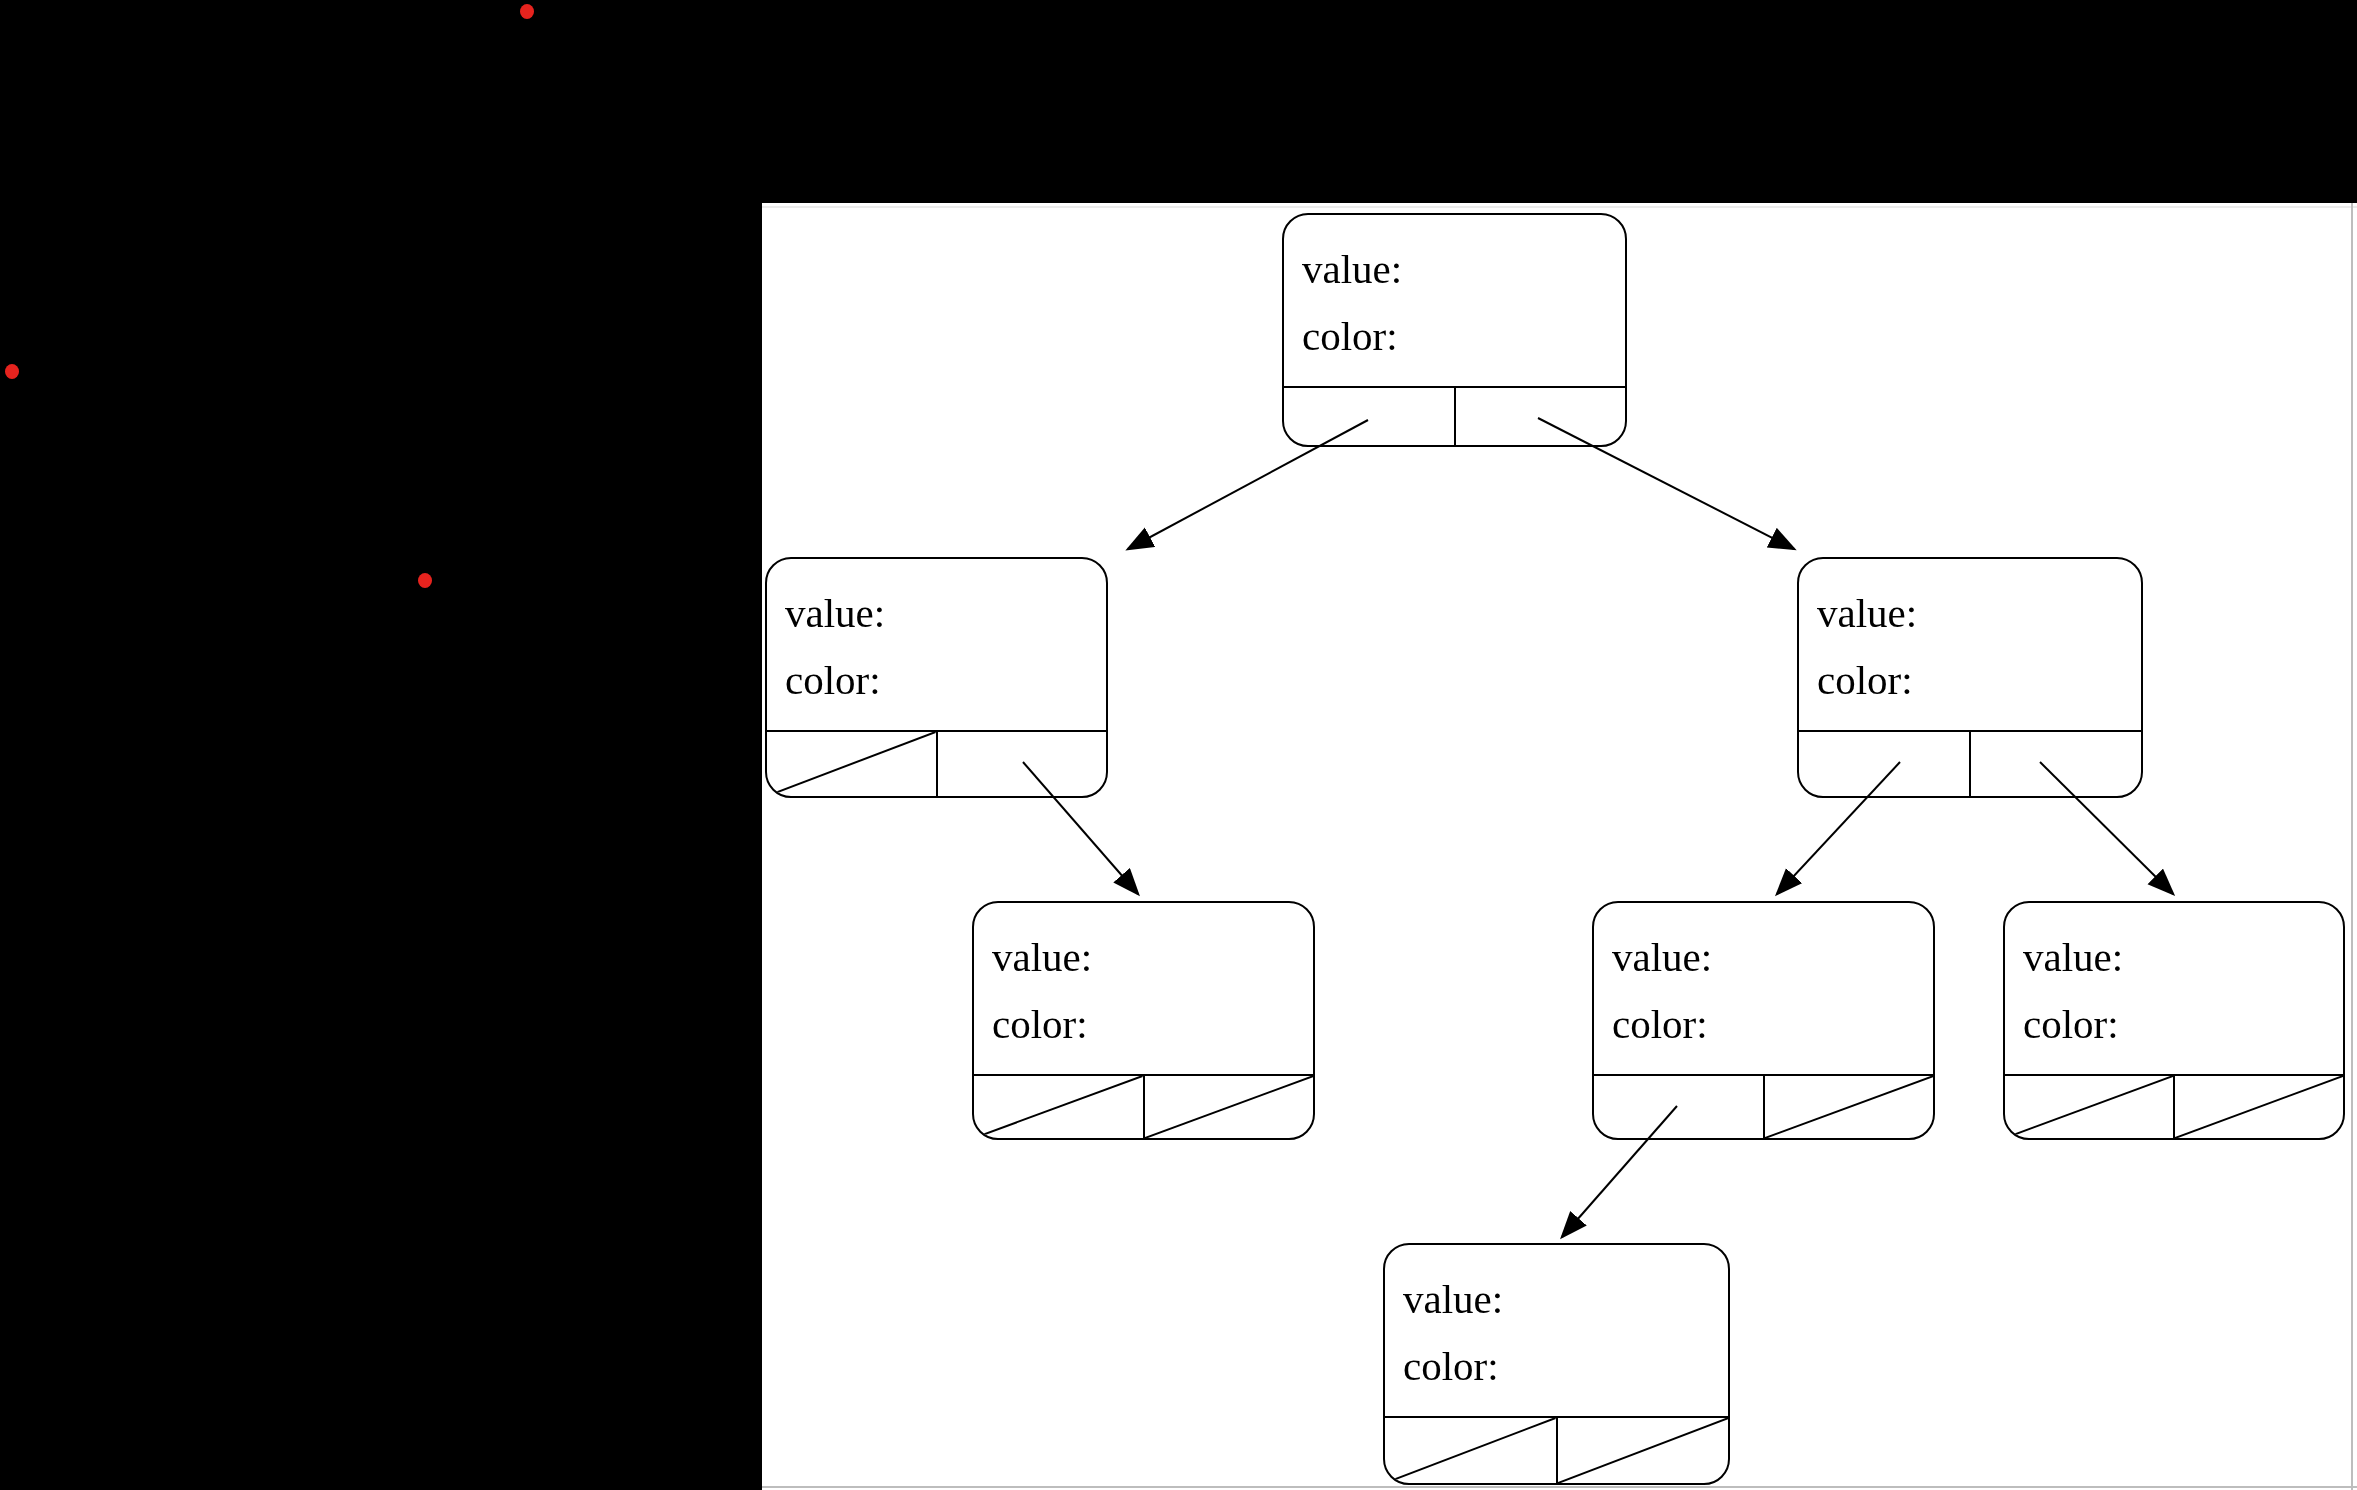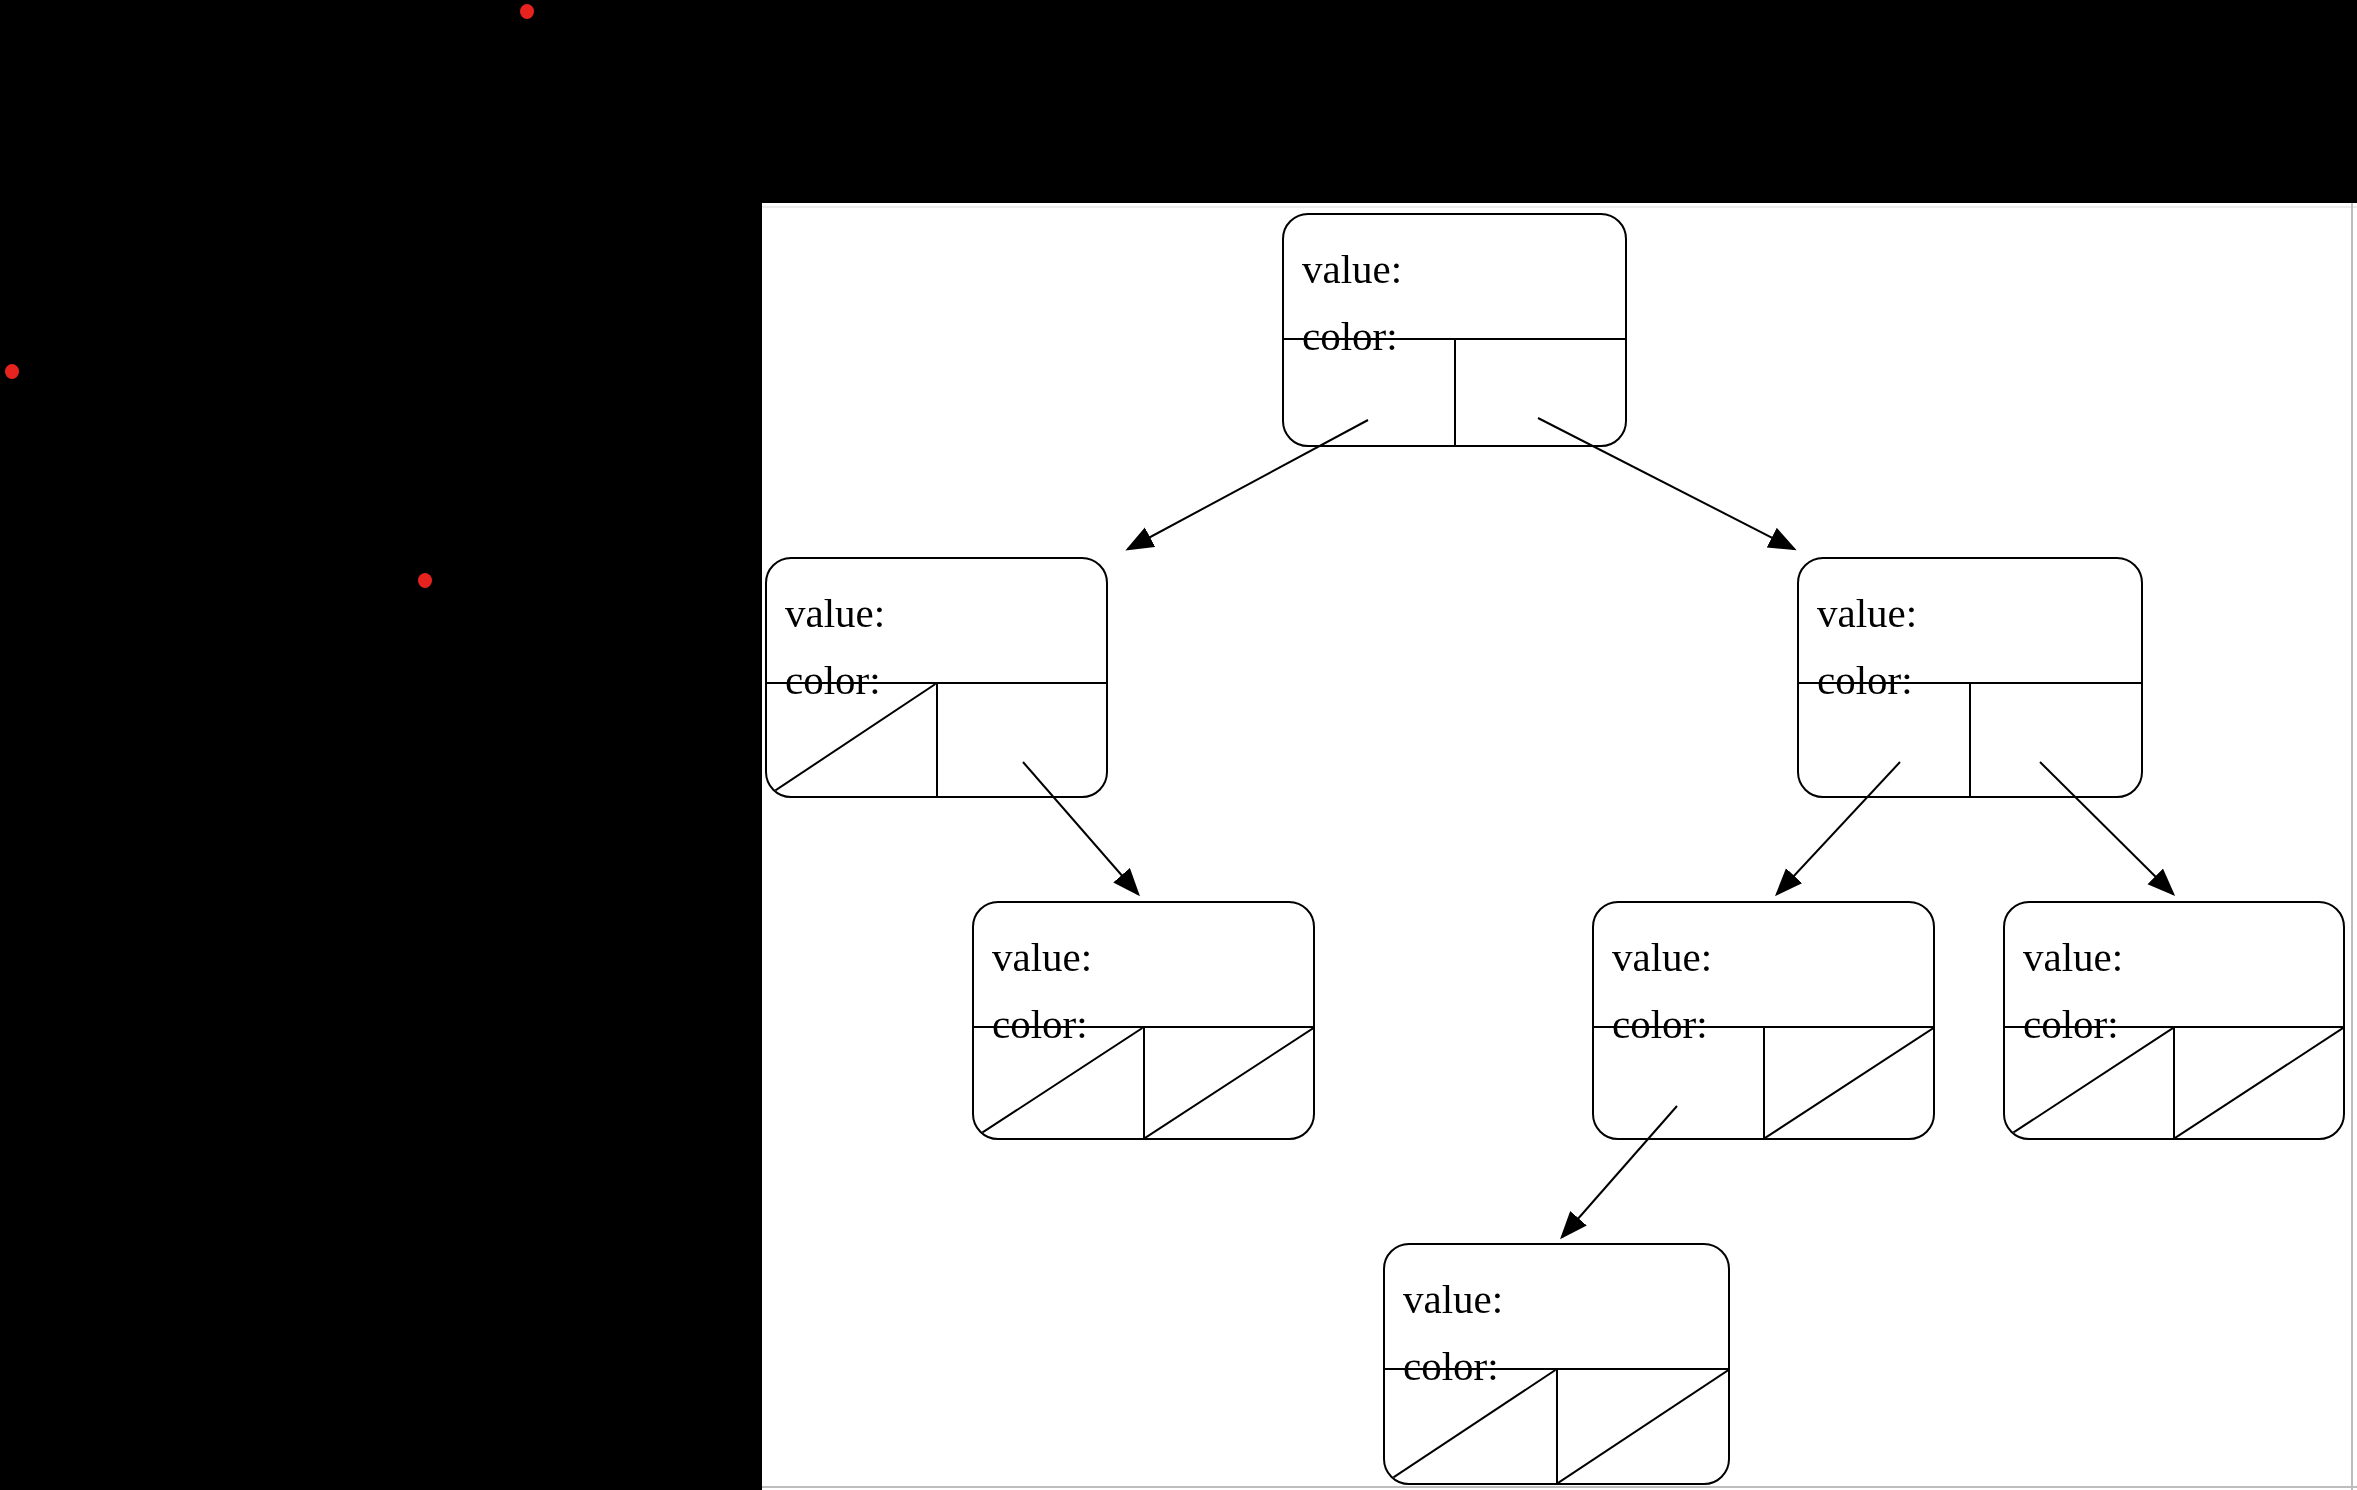--- a/index.html
+++ b/index.html
@@ -28,21 +28,21 @@
     background: #fff;
     border: 2px solid #000;
     border-radius: 26px;
     display: flex;
     flex-direction: column;
     overflow: hidden;
     z-index: 2;
   }
   .node-text {
     box-sizing: border-box;
-    height: 123px;
+    height: 171px;
     padding: 21px 0 0 18px;
     font-size: 41px;
     line-height: 67px;
     color: #000;
   }
   .node-cells {
     flex: 1;
     display: flex;
     border-top: 2px solid #000;
   }

